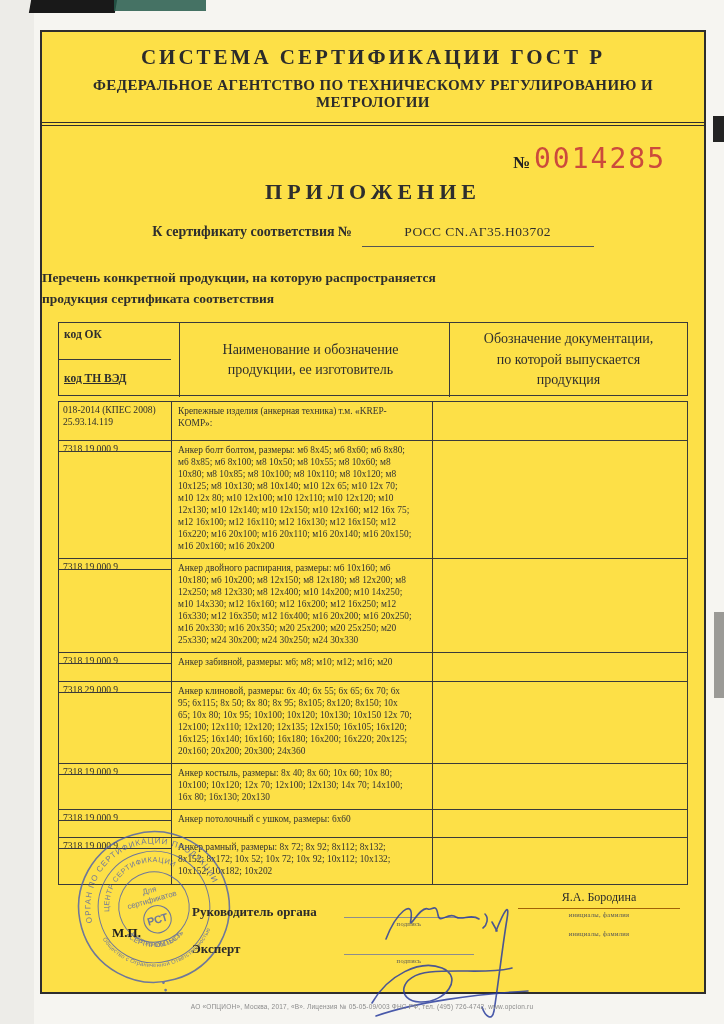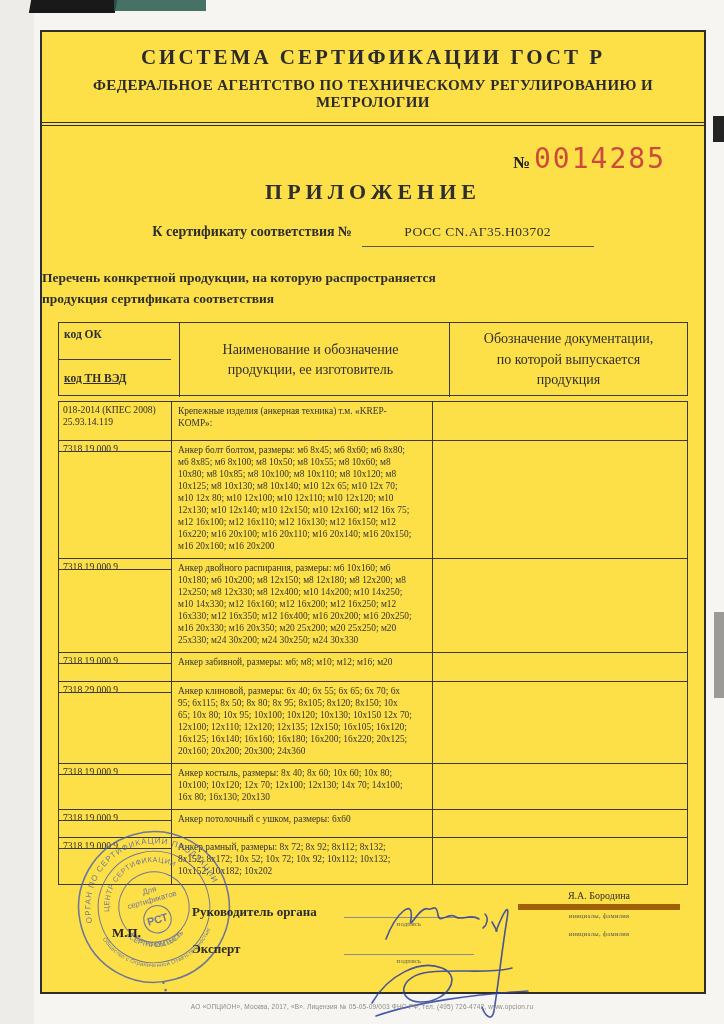--- a/index.html
+++ b/index.html
@@ -71,21 +71,21 @@
   }
   .dcell{}
 
   
   .abs{position:absolute;}
   .role-label{font-weight:700;font-size:13px;color:#2b2b2b;}
   .sigbox{position:absolute;width:130px;text-align:center;}
   .sigbox .line{height:13px;border-bottom:1px solid #8d8d8d;}
   .small-cap{font-size:6.5px;color:#555;padding-top:1.5px;letter-spacing:.3px;}
   .namebox{position:absolute;width:162px;text-align:center;}
-  .namebox .name{font-size:10px;padding-bottom:3px;border-bottom:6px solid #a16207;color:#2b2b2b;}
+  .namebox .name{font-size:12px;padding-bottom:3px;border-bottom:1px solid #a16207;color:#2b2b2b;}
   .mp{font-size:13px;font-weight:700;color:#1d1d1d;}
 
   .fineprint{
     position:absolute;left:0;top:1003px;width:724px;text-align:center;
     font-family:"Liberation Sans",sans-serif;font-size:6.5px;color:#8b8b8b;letter-spacing:.2px;
   }
   .stamp-svg{position:absolute;left:24px;top:782px;opacity:.88;}
   .sig-svg{position:absolute;left:282px;top:843px;}
 </style>
 </head>

